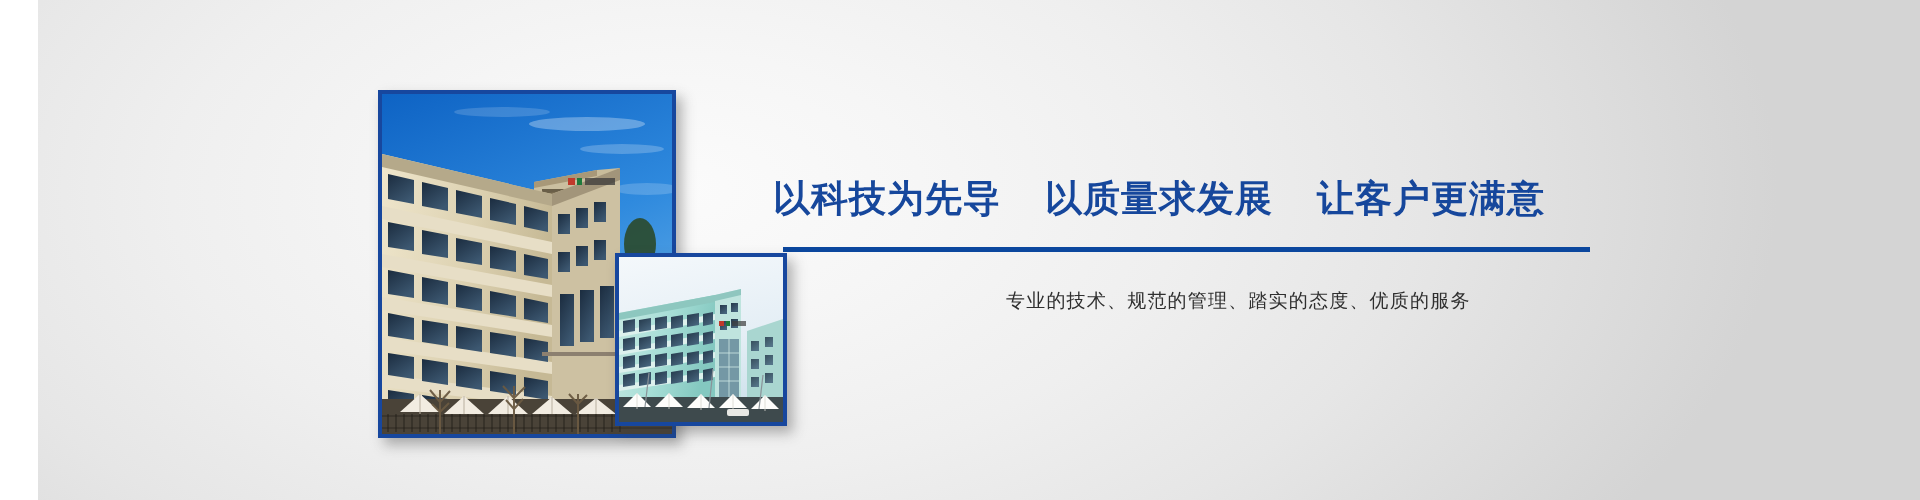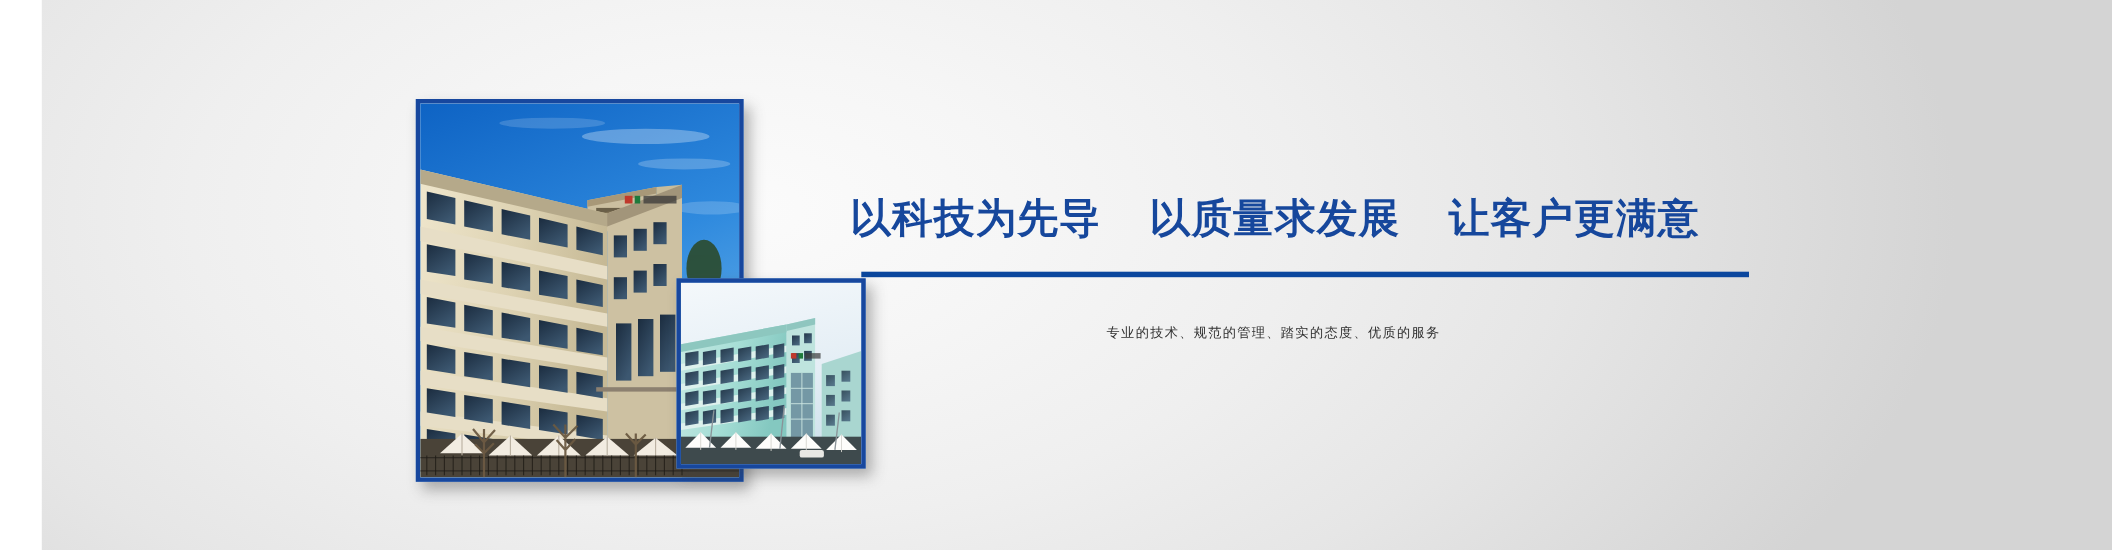--- a/index.html
+++ b/index.html
@@ -79,25 +79,25 @@
     width: 807px;
     height: 5px;
     background: #0b479e;
   }
 
   #subtitle {
     position: absolute;
     left: 968px;
     top: 288px;
     color: #2f2f2f;
-    font-size: 12px;
+    font-size: 19px;
     line-height: 28px;
     letter-spacing: 1.2px;
     white-space: nowrap;
-    font-family: Liberation Serif, serif;
+    font-family: Liberation Mono, monospace;
   }
 </style>
 </head>
 <body>
 
 <div id="banner">
 
   <div class="photo-frame" id="photo-main">
     <svg class="photo-canvas" viewBox="0 0 290 340" preserveAspectRatio="none">
       <defs>

